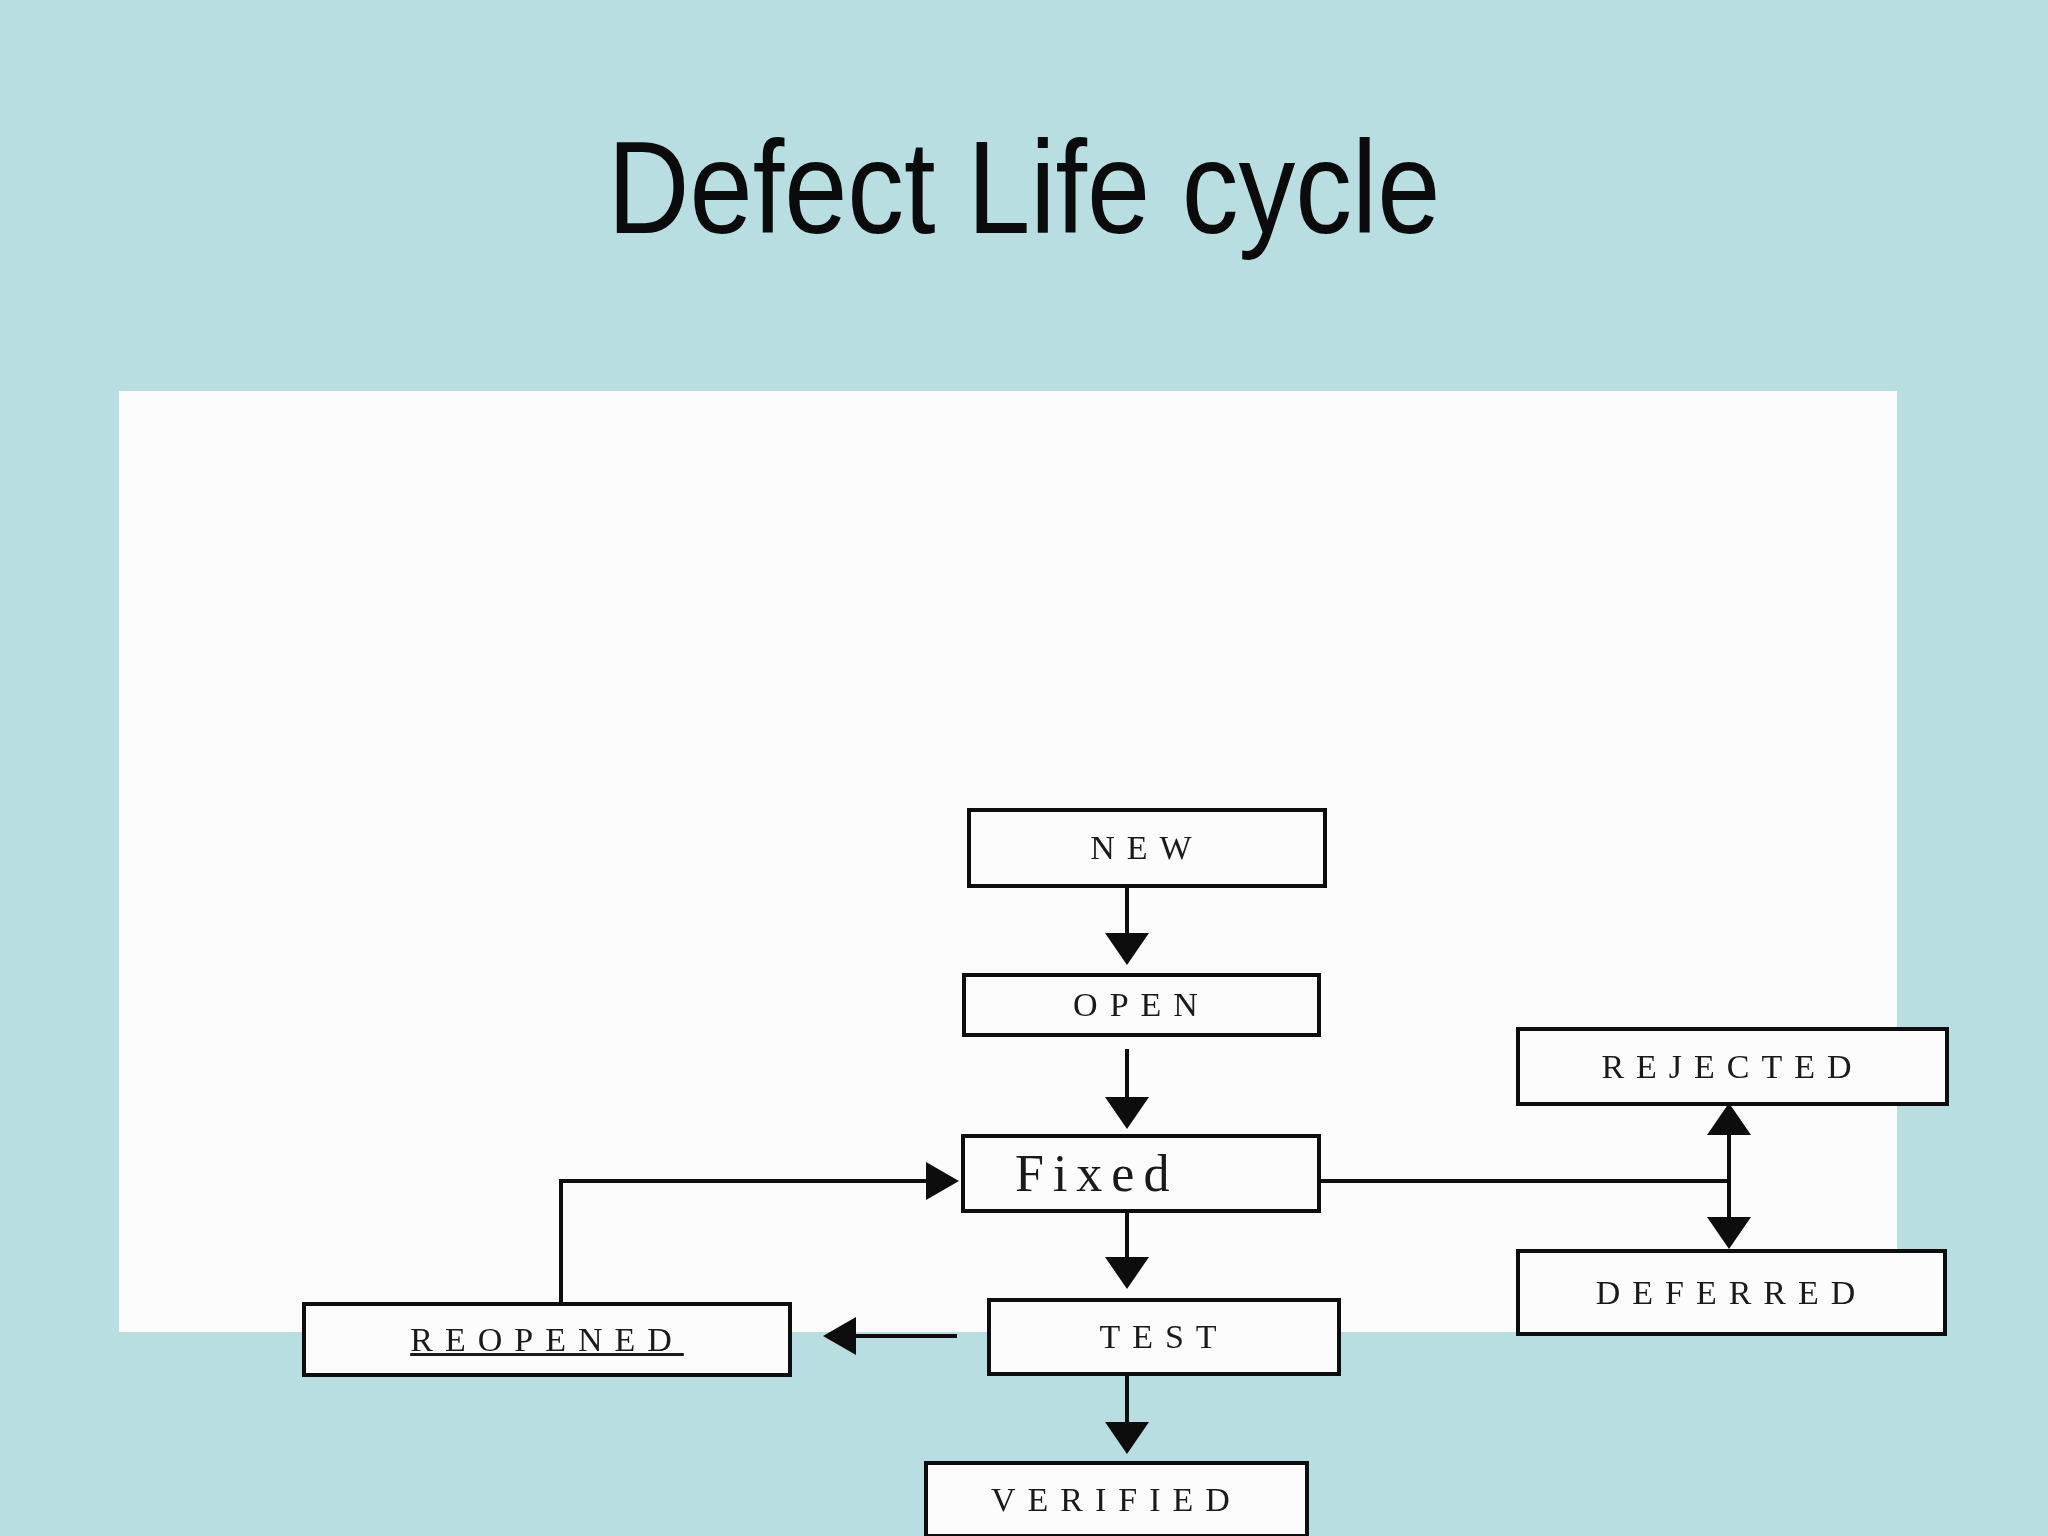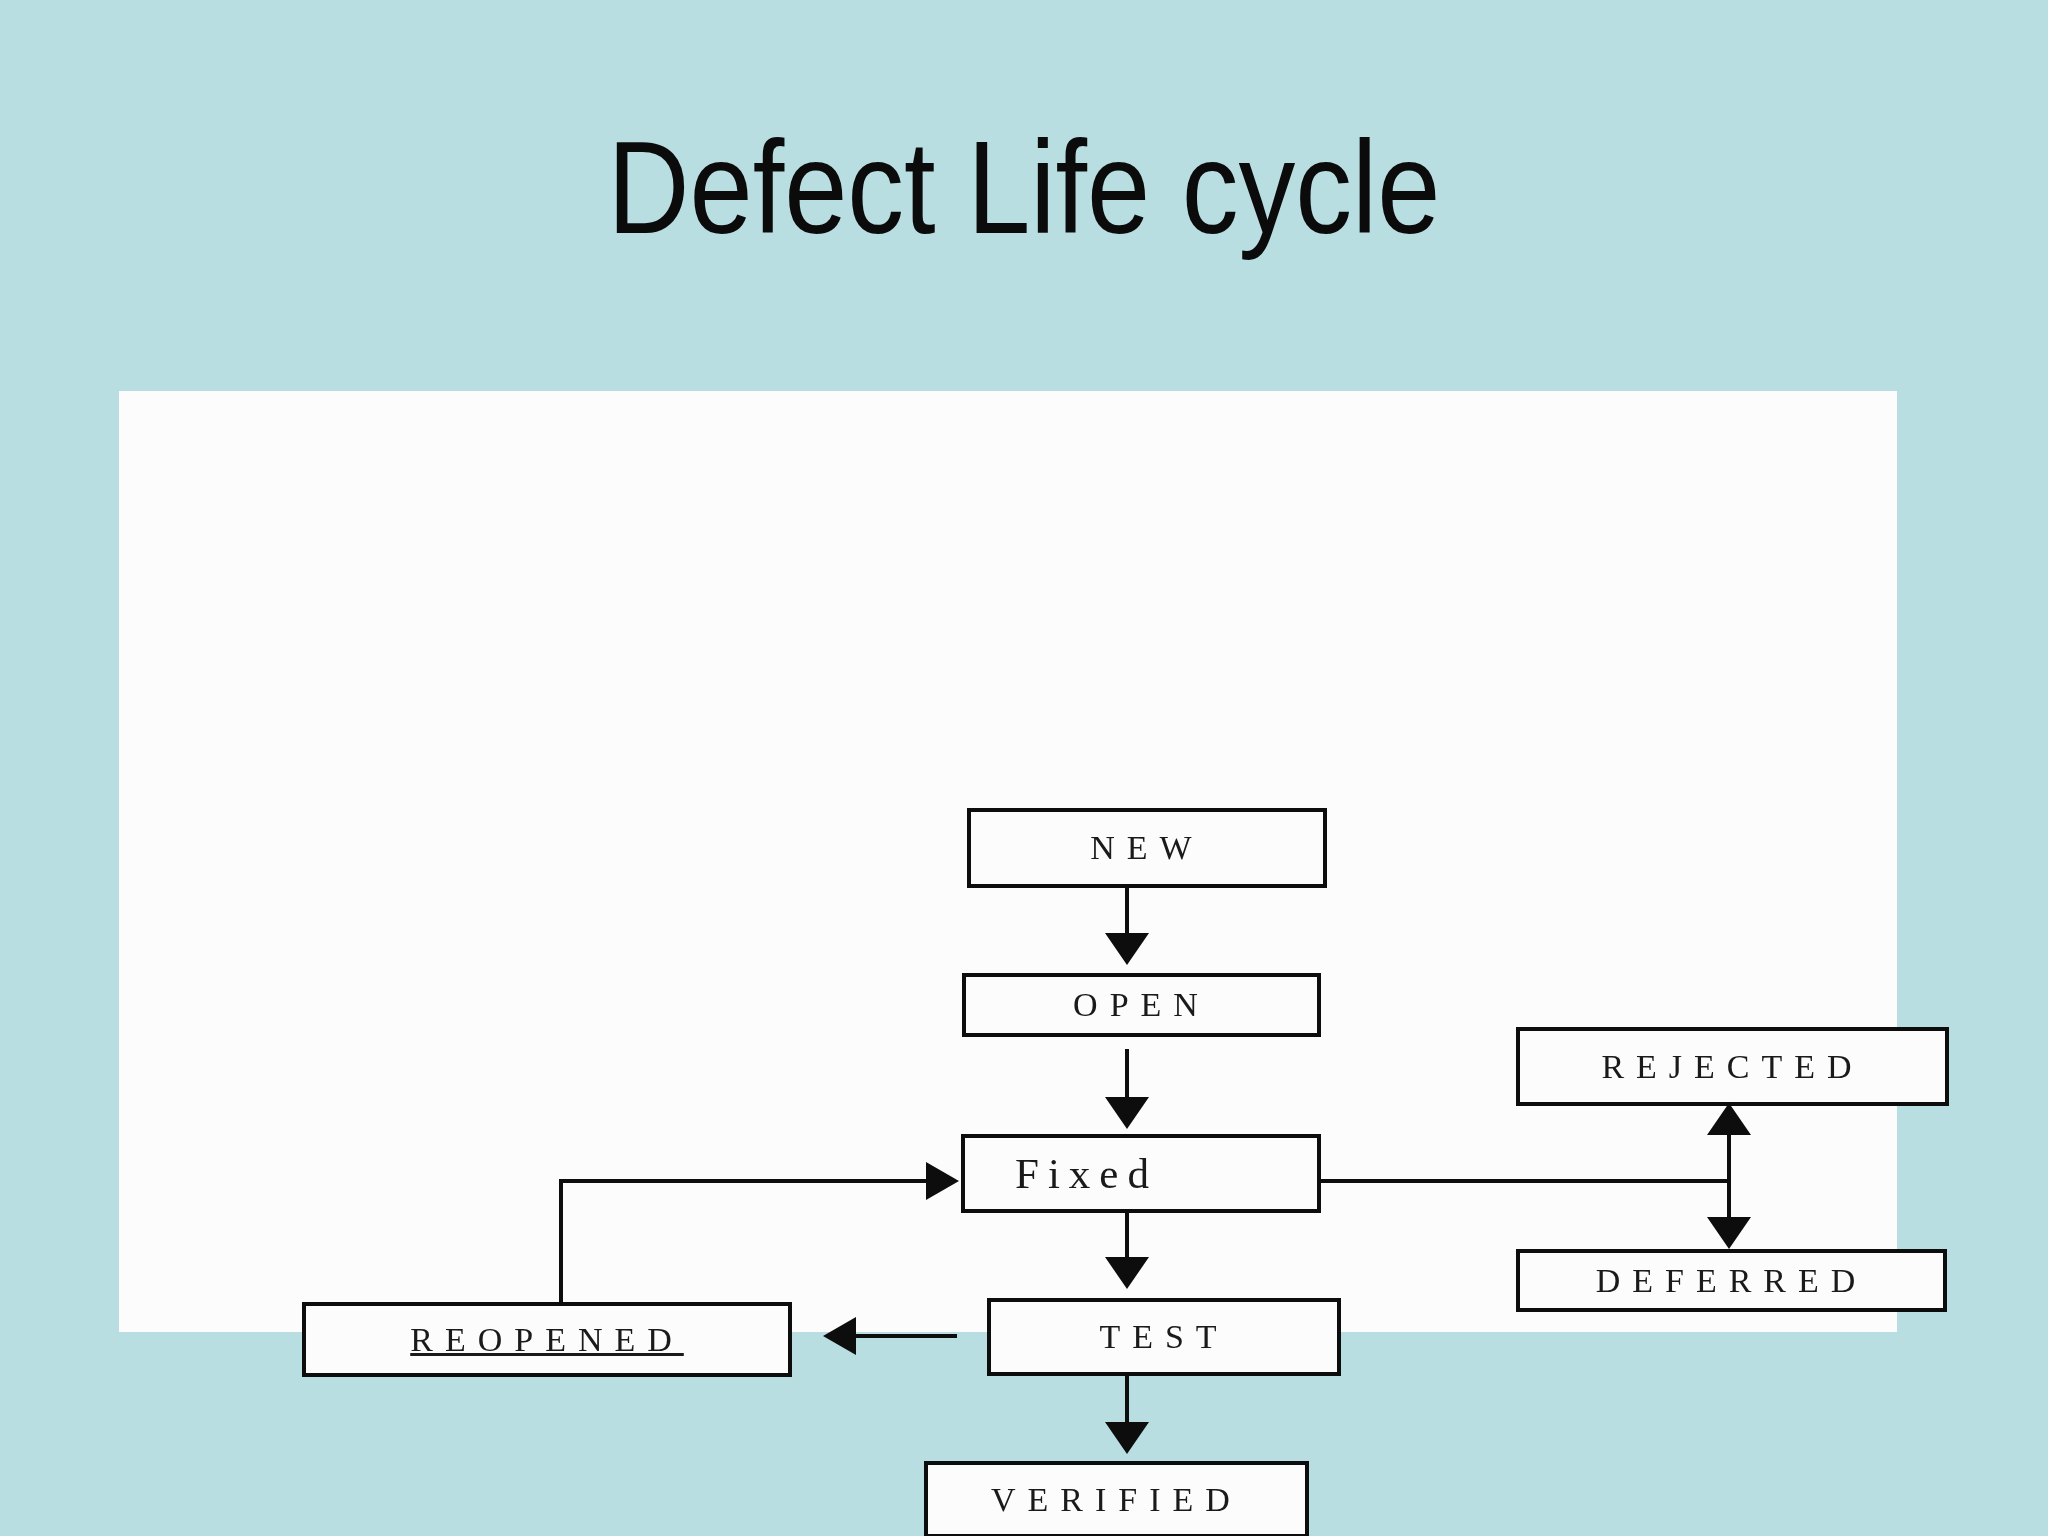--- a/index.html
+++ b/index.html
@@ -36,26 +36,26 @@
     display:flex;align-items:center;justify-content:center;
     font-family:"Liberation Serif",serif;
     font-size:34px;color:#1a1a1a;
     letter-spacing:12px;
     white-space:nowrap;
   }
   #node-new      {left:848px; top:417px;  width:360px; height:80px;}
   #node-open     {left:843px; top:582px;  width:359px; height:64px;}
   #node-fixed    {left:842px; top:743px;  width:360px; height:79px;
                   justify-content:flex-start;padding-left:50px;
-                  font-size:43px;letter-spacing:9px;}
+                  font-size:52px;letter-spacing:9px;}
   #node-test     {left:838px; top:907px;  width:354px; height:78px;margin-left:30px;}
   #node-verified {left:805px; top:1070px; width:385px; height:77px;}
   #node-reopened {left:183px; top:911px;  width:490px; height:75px;text-decoration:underline;}
   #node-rejected {left:1397px;top:636px;  width:433px; height:79px;text-align:center;}
-  #node-deferred {left:1397px;top:858px;  width:431px; height:63px;}
+  #node-deferred {left:1397px;top:858px;  width:431px; height:87px;}
 
   
   .line{position:absolute;background:#0d0d0d;}
 
   
   #ln-new-open      {left:1006px;top:497px; width:4px;height:48px;}
   #ln-open-fixed    {left:1006px;top:658px; width:4px;height:52px;}
   #ln-fixed-test    {left:1006px;top:822px; width:4px;height:48px;}
   #ln-test-verified {left:1006px;top:985px; width:4px;height:50px;}
 

